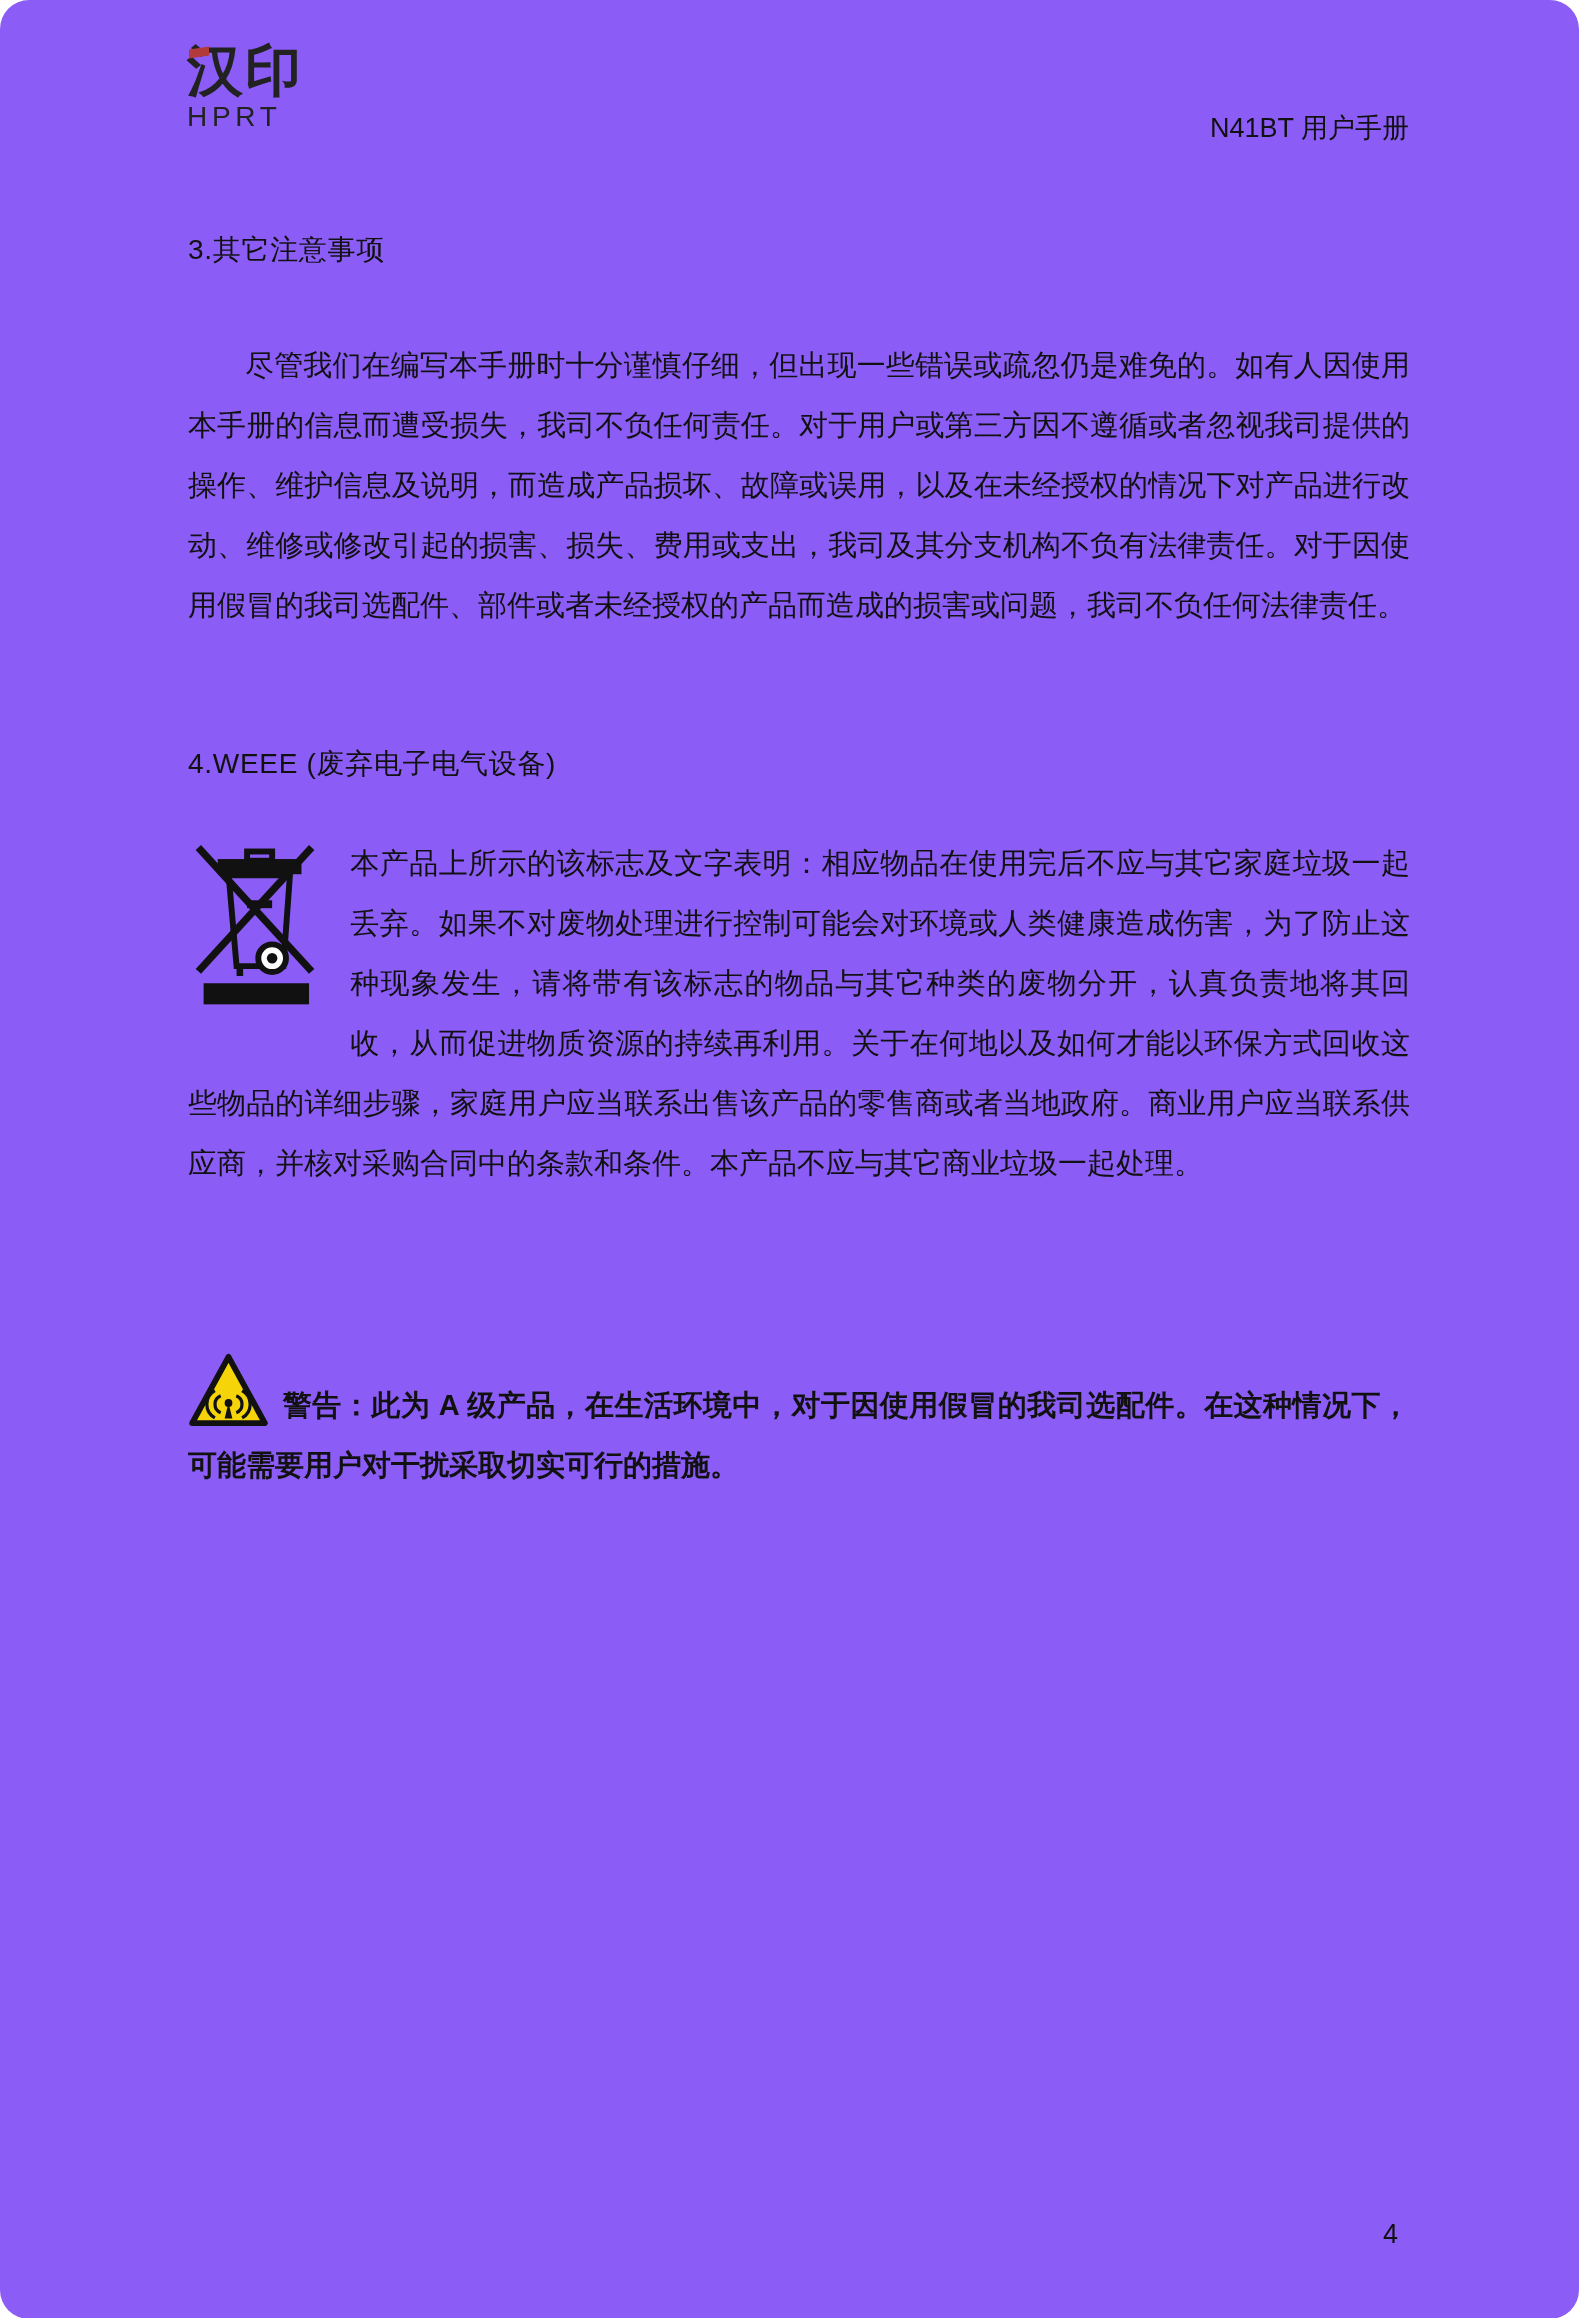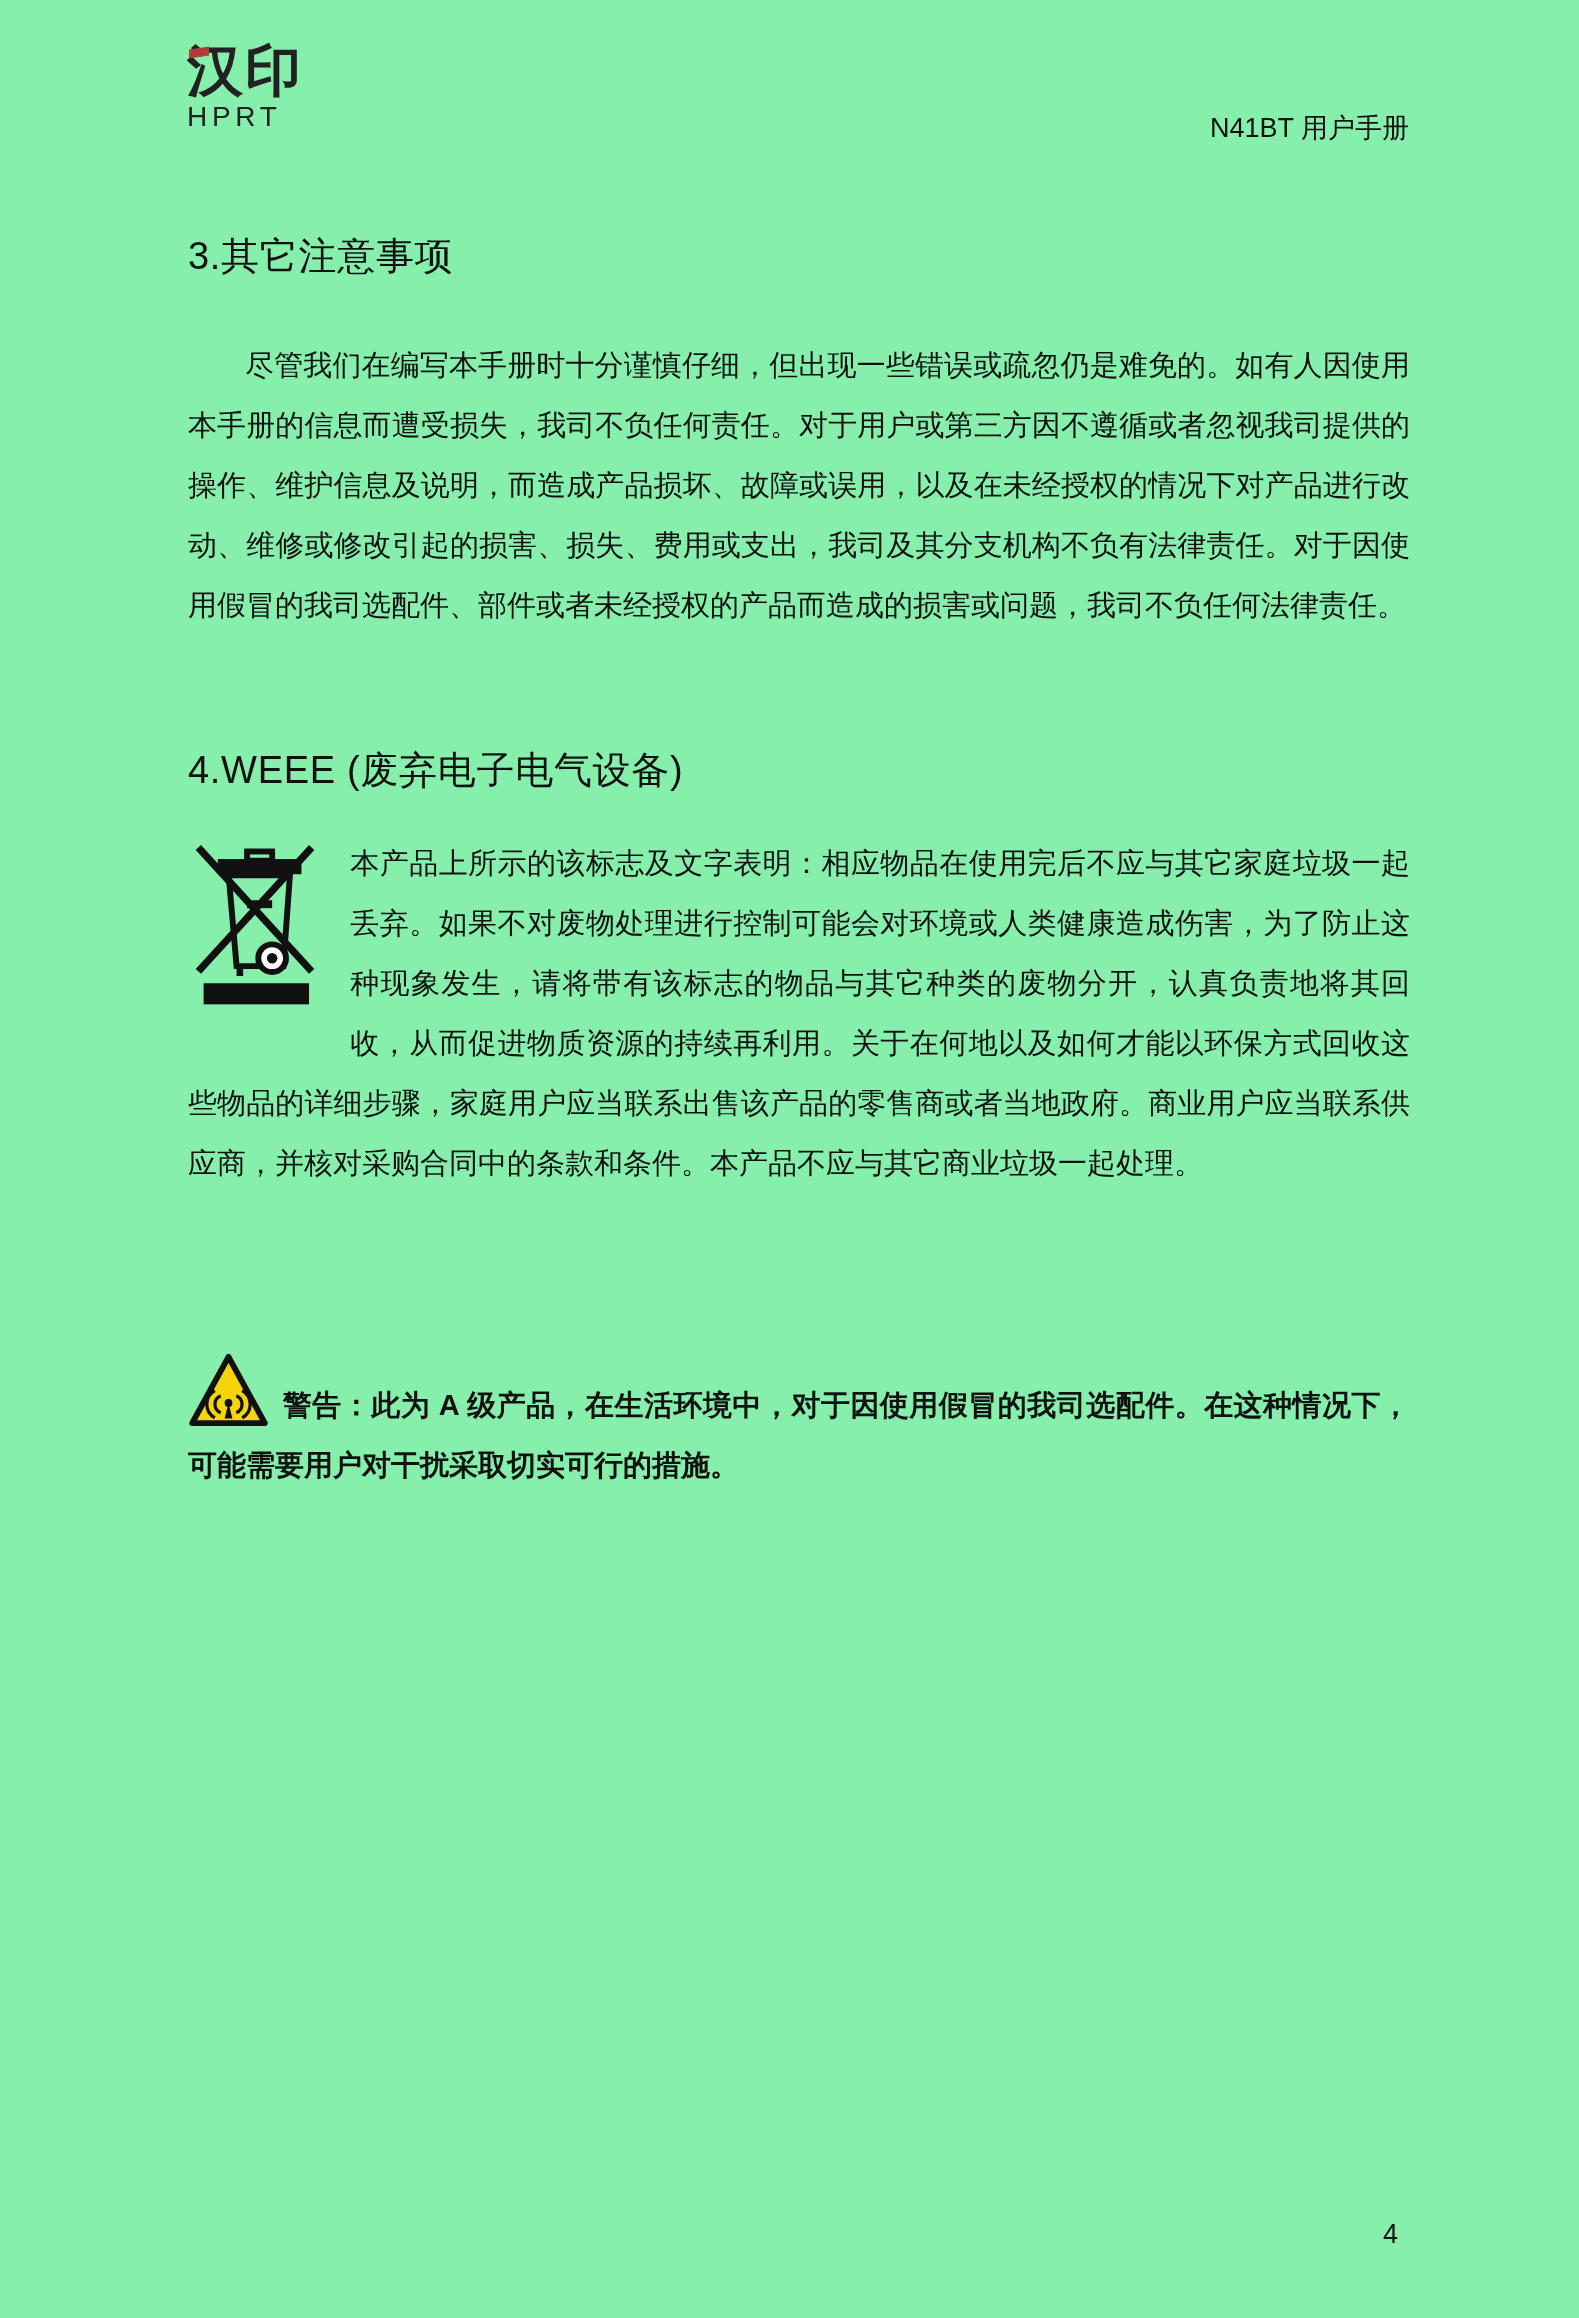--- a/index.html
+++ b/index.html
@@ -4,35 +4,36 @@
 <style>
   :root{
     --text:#1a1a1a;
     --warning-yellow:#f5d40a;
     --logo-red:#b23a3a;
   }
   html,body{margin:0;padding:0;background:#ffffff;}
   .page{
     position:relative;
     width:1579px;height:2319px;
-    background:#86efac;
+    background:#8b5cf6;
     color:var(--text);
     font-family:"Liberation Sans",sans-serif;
     overflow:hidden;
+    border-radius:29px;
   }
   
   .logo{position:absolute;left:187px;top:43px;line-height:1;}
   .logo-cn{font-size:56px;font-weight:700;letter-spacing:2px;color:#222;}
   .logo-accent{position:absolute;left:2px;top:5.3px;width:20px;height:8.6px;
     background:var(--logo-red);transform:skewY(-8deg);}
   .logo-en{font-size:28px;font-weight:400;letter-spacing:4.7px;color:#222;margin-top:4px;}
   .header-title{position:absolute;top:110px;right:170px;font-size:27px;color:#111;}
 
   
-  .sec-heading{position:absolute;left:188px;font-size:38px;font-weight:400;color:#111;letter-spacing:0.7px;}
+  .sec-heading{position:absolute;left:188px;font-size:28px;font-weight:400;color:#111;letter-spacing:0.7px;}
   .sec-heading.h3{top:231px;}
   .sec-heading.h4{top:745px;text-align:right;}
 
   
   .body-par{
     position:absolute;left:188px;width:1222px;
     font-size:29px;line-height:60px;
     text-align:justify;color:#111;
   }
   .par-3{top:306px;text-indent:57px;}

